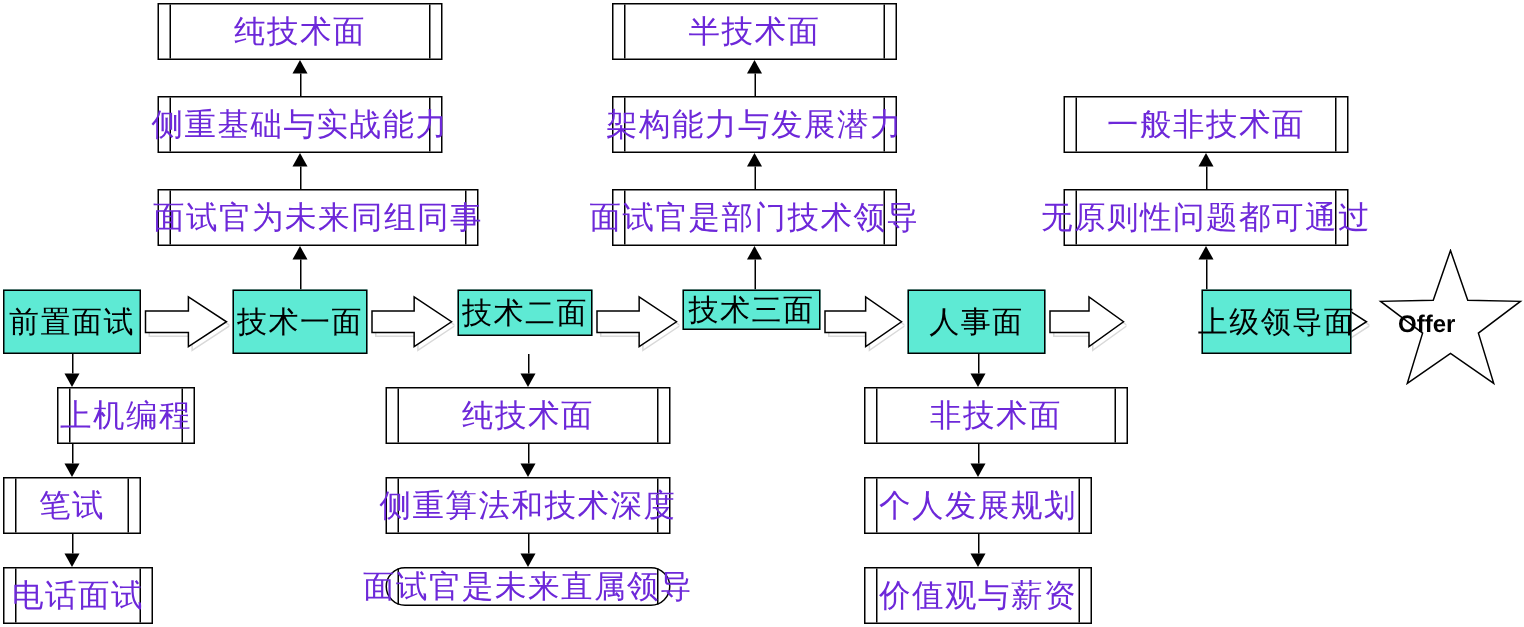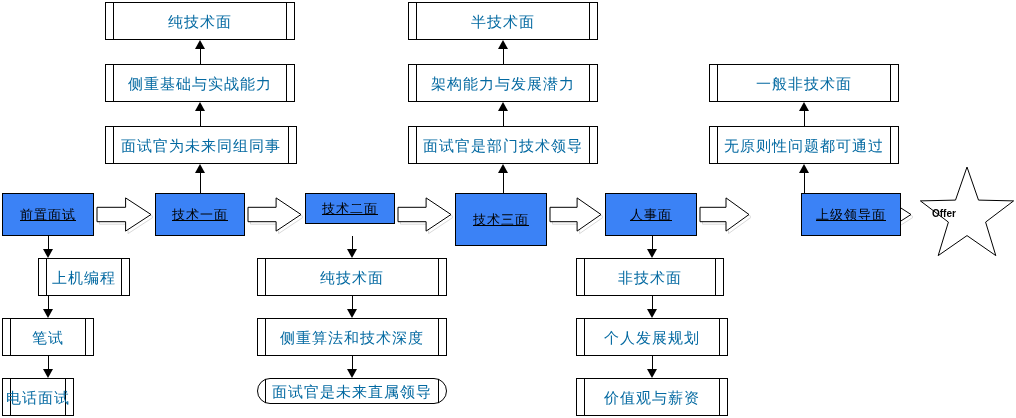--- a/index.html
+++ b/index.html
@@ -13,53 +13,52 @@
     height:418px;
     background:#ffffff;
     overflow:hidden;
   }
 
   
   .node{
     position:absolute;
     box-sizing:border-box;
     border:1px solid #000000;
-    background:#3b82f6;
+    background:#5eead4;
     display:flex;
     align-items:center;
     justify-content:center;
     color:#000000;
-    font-size:13px;
+    font-size:20px;
     line-height:1;
     letter-spacing:1px;
     white-space:nowrap;
     z-index:6;
-    text-decoration:underline;
   }
 
   
   .pbox{
     position:absolute;
     box-sizing:border-box;
     border:1px solid #000000;
     background:#ffffff;
     z-index:6;
   }
   .pbox .pinner{
     position:absolute;
     top:0;bottom:0;
     left:7px;right:7px;
     border-left:1px solid #000000;
     border-right:1px solid #000000;
     box-sizing:border-box;
     display:flex;
     align-items:center;
     justify-content:center;
-    color:#0369a1;
-    font-size:15px;
+    color:#6d28d9;
+    font-size:21px;
     line-height:1;
     letter-spacing:1px;
     white-space:nowrap;
   }
 
   
   .vline{
     position:absolute;
     width:1px;
     background:#000000;
@@ -90,21 +89,21 @@
 
   
   .star{
     position:absolute;
     z-index:5;
   }
   .star svg{display:block;}
   .star-label{
     position:absolute;
     z-index:7;
-    font-size:10px;
+    font-size:16px;
     font-weight:bold;
     color:#000000;
     white-space:nowrap;
     letter-spacing:0px;
   }
 </style>
 </head>
 <body>
 
 <div id="canvas">
@@ -182,33 +181,33 @@
           <polygon points="1.0,15.3 30.2,15.3 30.2,5.9 56.0,22.5 30.2,39.1 30.2,29.7 1.0,29.7" transform="translate(2.5,2.5)" fill="none" stroke="#d9d9d9" stroke-width="1"></polygon>
           <polygon points="1.0,15.3 30.2,15.3 30.2,5.9 56.0,22.5 30.2,39.1 30.2,29.7 1.0,29.7" fill="#ffffff" stroke="#000000" stroke-width="1"></polygon>
         </svg>
       </div>
     </div>
 
   <div id="main-flow">
       <div class="node" style="left: 2px; top: 193px; width: 92px; height: 43px;">前置面试</div>
       <div class="node" style="left: 155px; top: 193px; width: 90px; height: 43px;">技术一面</div>
       <div class="node" style="left: 305px; top: 193px; width: 90px; height: 31px;">技术二面</div>
-      <div class="node" style="left: 455px; top: 193px; width: 92px; height: 53px;">技术三面</div>
+      <div class="node" style="left: 455px; top: 193px; width: 92px; height: 27px;">技术三面</div>
       <div class="node" style="left: 605px; top: 193px; width: 92px; height: 43px;">人事面</div>
       <div class="node" style="left: 753px; top: 193px; width: 100px; height: 43px; margin-left: 48px;">上级领导面</div>
     </div>
 
   <div id="branches">
       <div class="pbox" style="left: 105px; top: 2px; width: 190px; height: 38px;">
         <div class="pinner">纯技术面</div>
       </div>
       <div class="pbox" style="left: 105px; top: 64px; width: 190px; height: 38px;">
         <div class="pinner">侧重基础与实战能力</div>
       </div>
-      <div class="pbox" style="left: 105px; top: 126px; width: 192px; height: 38px;">
+      <div class="pbox" style="left: 105px; top: 126px; width: 214px; height: 38px;">
         <div class="pinner">面试官为未来同组同事</div>
       </div>
       <div class="pbox" style="left: 408px; top: 2px; width: 190px; height: 38px; padding-left: 24px;">
         <div class="pinner">半技术面</div>
       </div>
       <div class="pbox" style="left: 408px; top: 64px; width: 190px; height: 38px;">
         <div class="pinner">架构能力与发展潜力</div>
       </div>
       <div class="pbox" style="left: 408px; top: 126px; width: 190px; height: 38px;">
         <div class="pinner">面试官是部门技术领导</div>
@@ -218,33 +217,33 @@
       </div>
       <div class="pbox" style="left: 709px; top: 126px; width: 190px; height: 38px;">
         <div class="pinner">无原则性问题都可通过</div>
       </div>
       <div class="pbox" style="left: 2px; top: 258px; width: 92px; height: 38px; margin-left: 36px;">
         <div class="pinner">上机编程</div>
       </div>
       <div class="pbox" style="left: 2px; top: 318px; width: 92px; height: 38px;">
         <div class="pinner">笔试</div>
       </div>
-      <div class="pbox" style="left: 2px; top: 378px; width: 72px; height: 38px;">
+      <div class="pbox" style="left: 2px; top: 378px; width: 100px; height: 38px;">
         <div class="pinner">电话面试</div>
       </div>
       <div class="pbox" style="left: 257px; top: 258px; width: 190px; height: 38px;">
         <div class="pinner">纯技术面</div>
       </div>
       <div class="pbox" style="left: 257px; top: 318px; width: 190px; height: 38px; text-align: center;">
         <div class="pinner">侧重算法和技术深度</div>
       </div>
       <div class="pbox" style="left: 257px; top: 378px; width: 190px; height: 26px; border-radius: 16px;">
         <div class="pinner">面试官是未来直属领导</div>
       </div>
-      <div class="pbox" style="left: 576px; top: 258px; width: 148px; height: 38px;">
+      <div class="pbox" style="left: 576px; top: 258px; width: 176px; height: 38px;">
         <div class="pinner">非技术面</div>
       </div>
       <div class="pbox" style="left: 576px; top: 318px; width: 152px; height: 38px;">
         <div class="pinner">个人发展规划</div>
       </div>
       <div class="pbox" style="left: 576px; top: 378px; width: 152px; height: 38px;">
         <div class="pinner">价值观与薪资</div>
       </div>
     </div>
 

